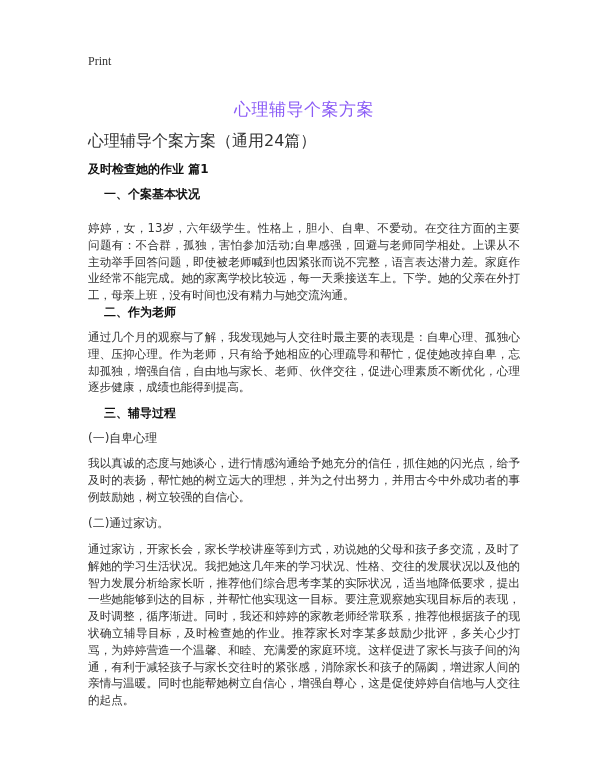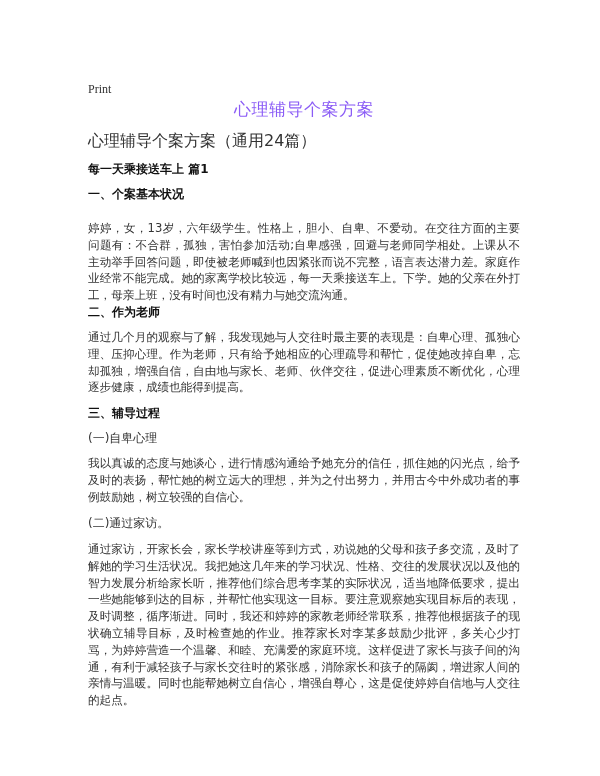--- a/index.html
+++ b/index.html
@@ -1,34 +1,34 @@
 <!DOCTYPE html>
 <html><head>
 <meta charset="utf-8">
 <style>
   html, body { margin: 0; padding: 0; background: #ffffff; }
   body { width: 600px; height: 776px; position: relative; overflow: hidden;
          font-family: "DejaVu Sans", "Liberation Sans", sans-serif; color: #222; }
   .page { position: absolute; left: 88px; top: 0; width: 432px; }
-  .print { position: absolute; top: 82px; left: 0; font-family: "Liberation Serif", serif; font-size: 12px; color: #333; }
+  .print { position: absolute; top: 54px; left: 0; font-family: "Liberation Serif", serif; font-size: 12px; color: #333; }
   .title { position: absolute; top: 98px; left: 0; width: 432px; text-align: center; font-size: 17px; color: #8b5cf6; letter-spacing: 0.5px; }
   .subtitle { position: absolute; top: 131px; left: 0; font-size: 16px; color: #333; }
   .h-part { position: absolute; top: 161px; left: 0; font-size: 12px; font-weight: bold; color: #111; }
-  .h-sec { position: absolute; left: 0; font-size: 12px; font-weight: bold; color: #111; }
+  .h-sec { position: absolute; left: 16px; font-size: 12px; font-weight: bold; color: #111; }
   .sub { position: absolute; left: 0; font-size: 12px; color: #333; }
   .para { position: absolute; left: 0; width: 432px; font-size: 11.6px; line-height: 16.8px; color: #333; text-align: justify; word-break: break-all; }
 </style>
 </head>
 <body>
 
 <div class="page">
   <div class="print">Print</div>
   <div class="title">心理辅导个案方案</div>
   <div class="subtitle">心理辅导个案方案（通用24篇）</div>
-  <div class="h-part">每一天乘接送车上 篇1</div>
+  <div class="h-part">及时检查她的作业 篇1</div>
 
   <div class="h-sec" style="top:186px">一、个案基本状况</div>
   <div class="para" style="top:220px">婷婷，女，13岁，六年级学生。性格上，胆小、自卑、不爱动。在交往方面的主要问题有：不合群，孤独，害怕参加活动;自卑感强，回避与老师同学相处。上课从不主动举手回答问题，即使被老师喊到也因紧张而说不完整，语言表达潜力差。家庭作业经常不能完成。她的家离学校比较远，每一天乘接送车上。下学。她的父亲在外打工，母亲上班，没有时间也没有精力与她交流沟通。</div>
 
   <div class="h-sec" style="top:304px">二、作为老师</div>
   <div class="para" style="top:329px">通过几个月的观察与了解，我发现她与人交往时最主要的表现是：自卑心理、孤独心理、压抑心理。作为老师，只有给予她相应的心理疏导和帮忙，促使她改掉自卑，忘却孤独，增强自信，自由地与家长、老师、伙伴交往，促进心理素质不断优化，心理逐步健康，成绩也能得到提高。</div>
 
   <div class="h-sec" style="top:405px">三、辅导过程</div>
   <div class="sub" style="top:430px">(一)自卑心理</div>
   <div class="para" style="top:455px">我以真诚的态度与她谈心，进行情感沟通给予她充分的信任，抓住她的闪光点，给予及时的表扬，帮忙她的树立远大的理想，并为之付出努力，并用古今中外成功者的事例鼓励她，树立较强的自信心。</div>

